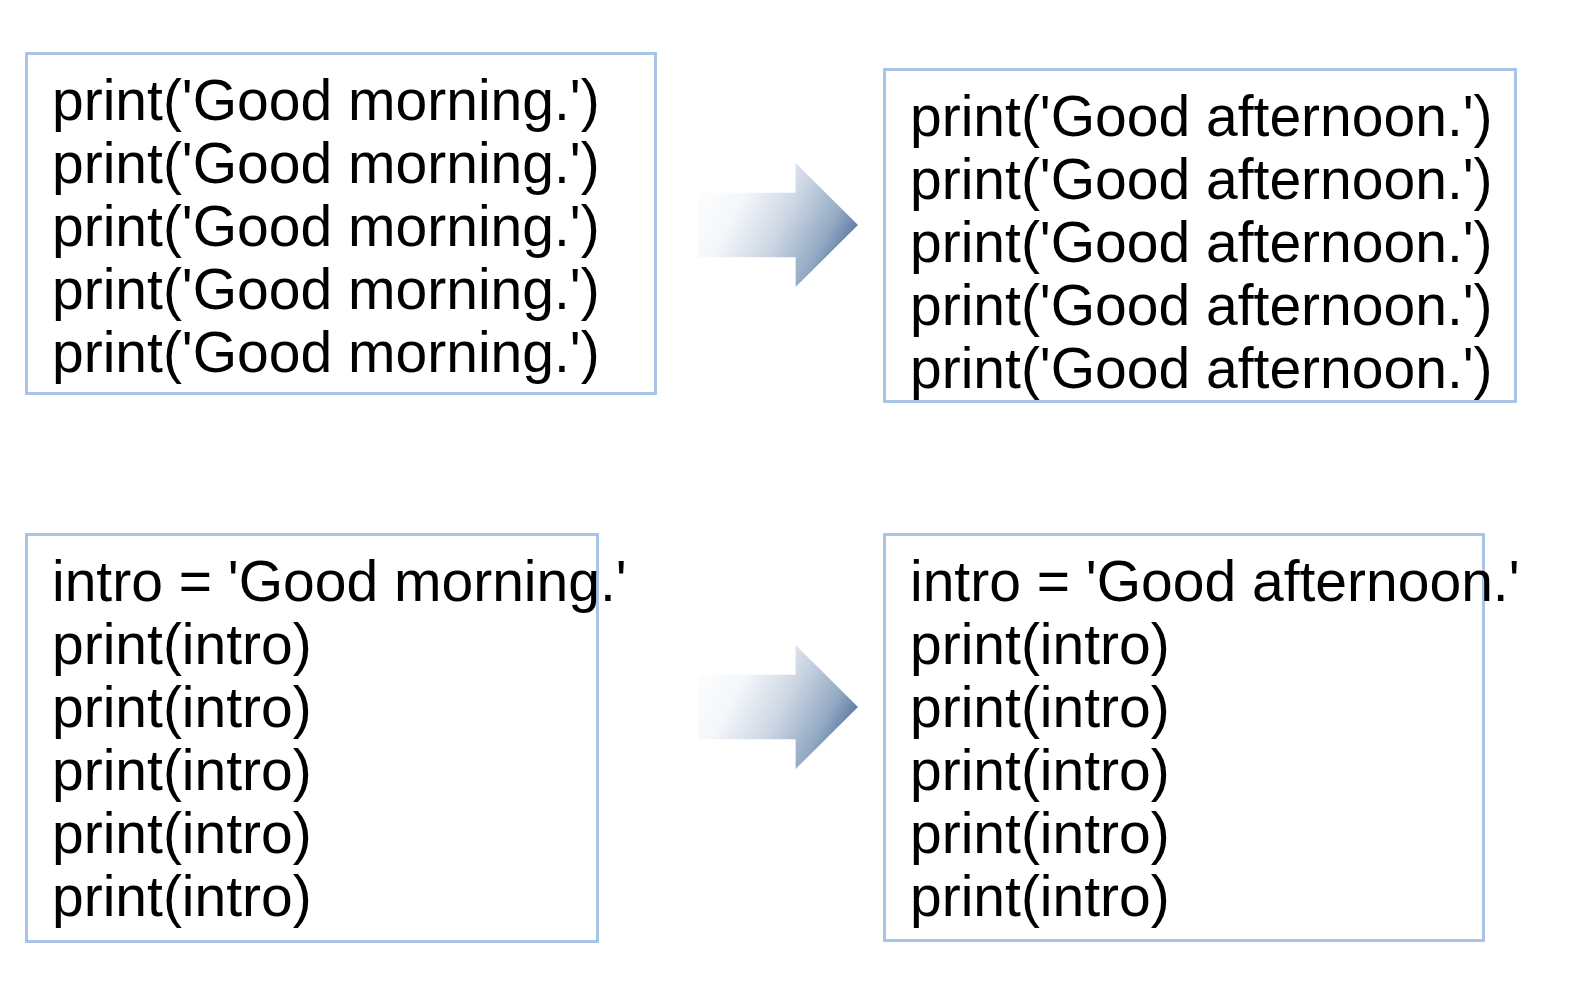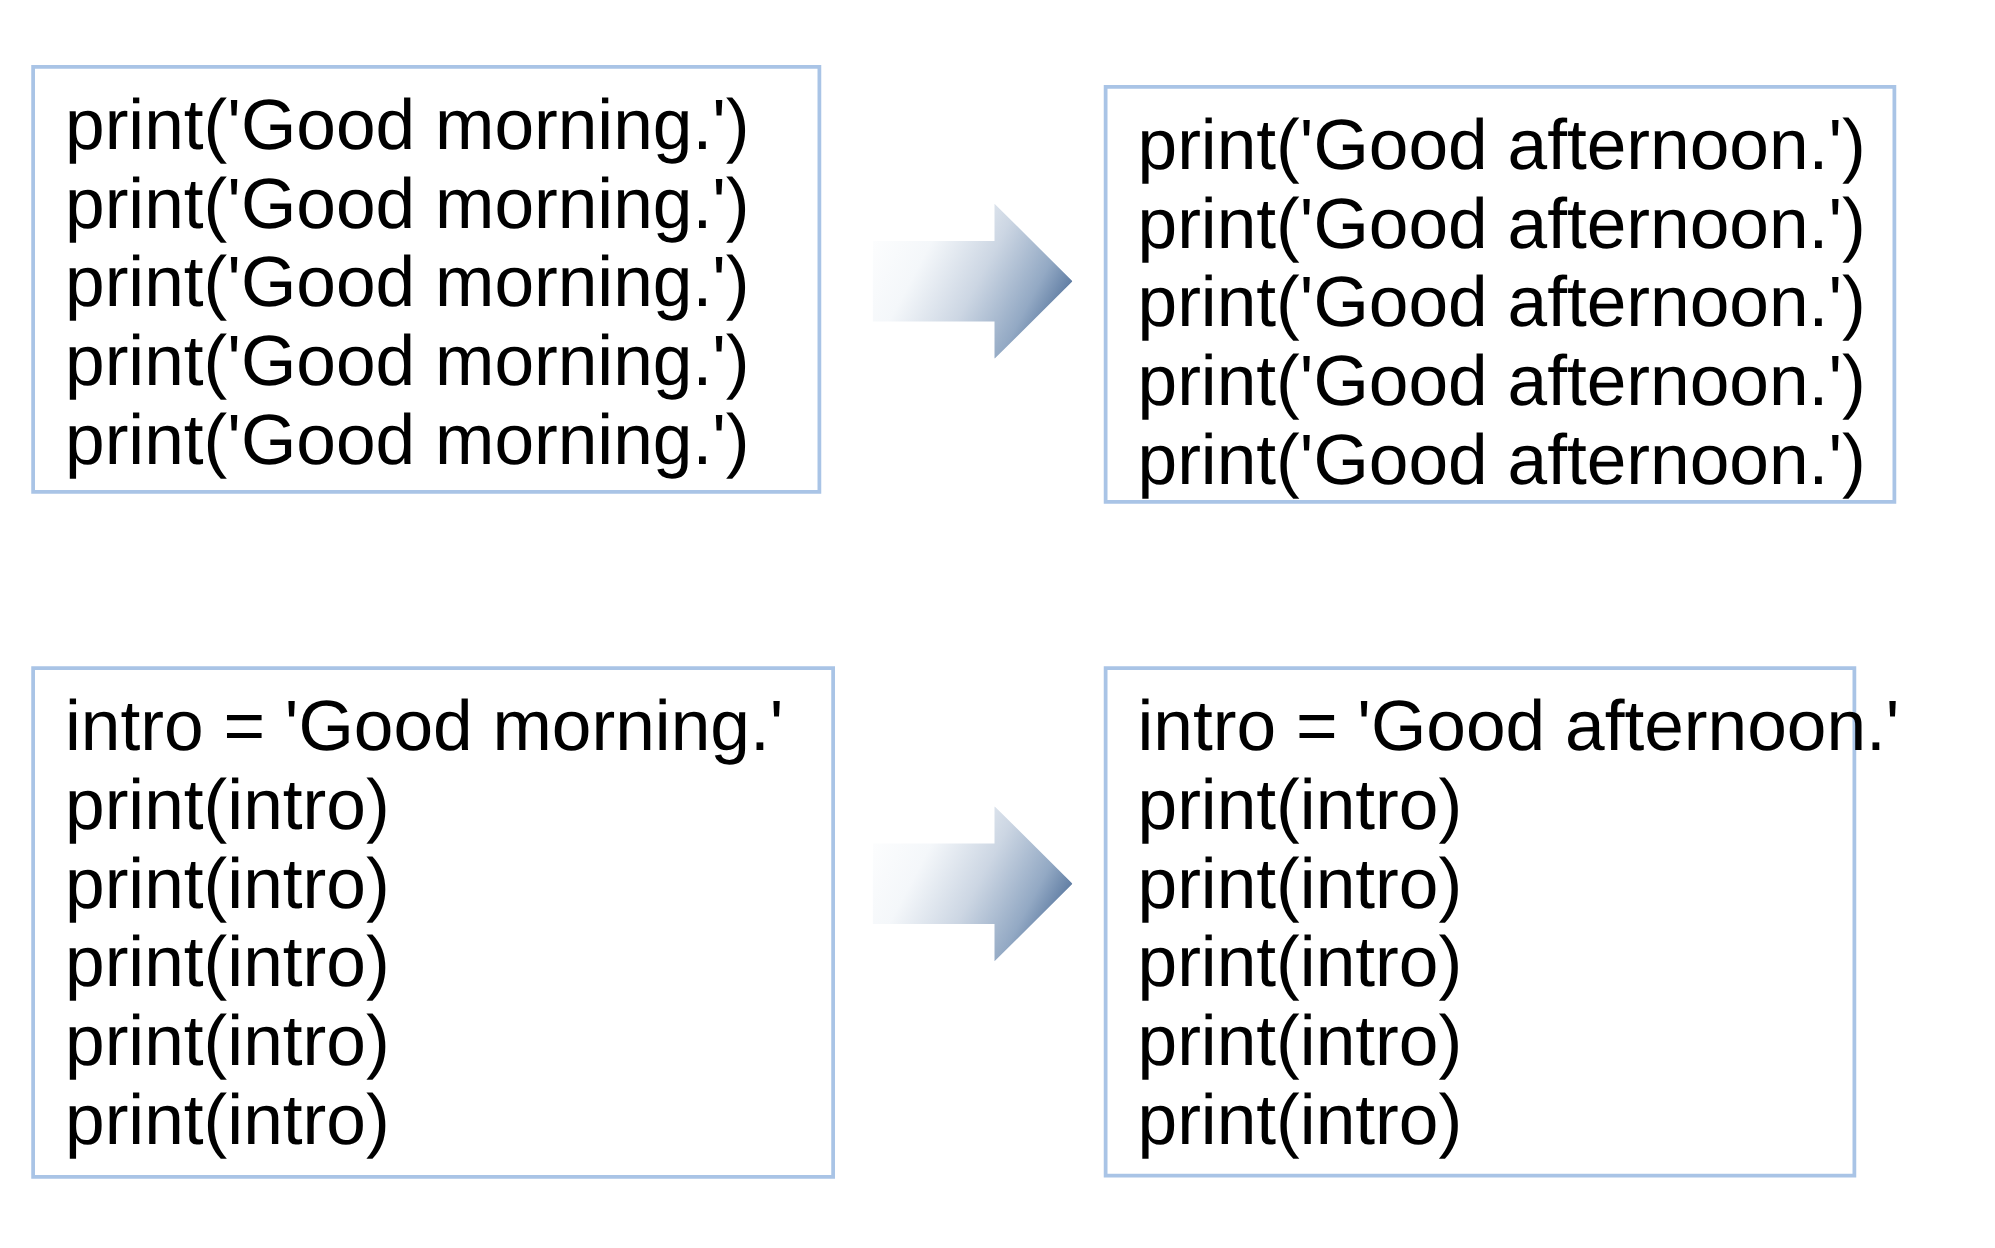--- a/index.html
+++ b/index.html
@@ -20,21 +20,21 @@
     border: 3px solid #a9c4e6;
     background: #ffffff;
     padding: 14px 8px 0 24px;
     color: #000000;
     font-size: 57px;
     line-height: 63px;
     white-space: nowrap;
   }
   #box-top-left   { left: 25px;  top: 52px;  width: 632px; height: 343px; }
   #box-top-right  { left: 883px; top: 54px;  width: 634px; height: 335px; margin-top: 14px; }
-  #box-bottom-left  { left: 25px;  top: 533px; width: 643px; height: 410px; }
+  #box-bottom-left  { left: 25px;  top: 533px; width: 574px; height: 410px; }
   #box-bottom-right { left: 883px; top: 533px; width: 602px; height: 409px; }
 
   .code-line {
     height: 63px;
   }
 
   .arrow-right {
     position: absolute;
     width: 160px;
     height: 124px;

